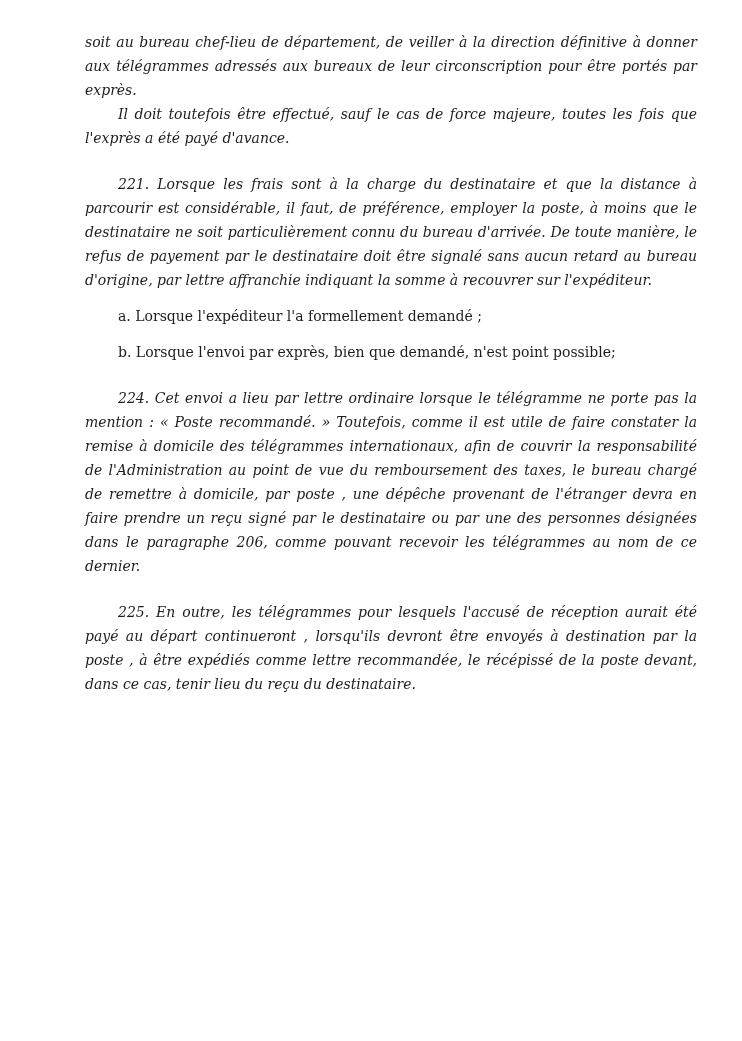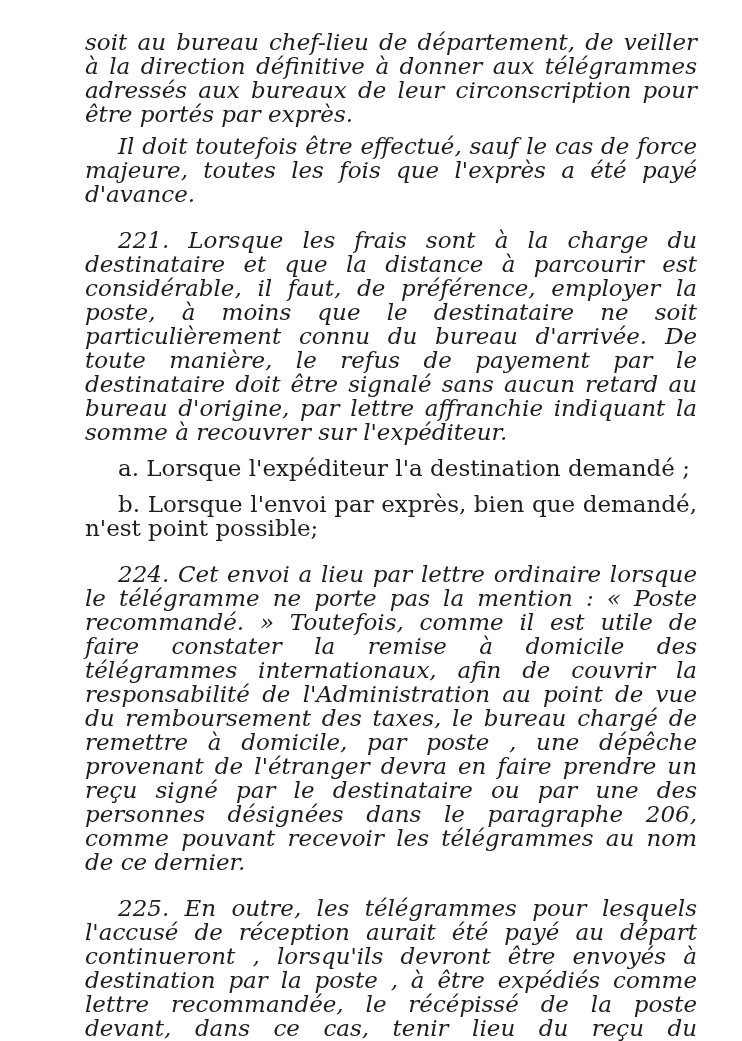--- a/index.html
+++ b/index.html
@@ -15,47 +15,47 @@
     color: #1d1d1d;
   }
   .page {
     box-sizing: border-box;
     width: 742px;
     height: 1041px;
     padding: 30px 45px 20px 85px;
     background: #ffffff;
   }
   .para {
-    font-size: 23px;
+    font-size: 14px;
     line-height: 24px;
     text-align: justify;
     margin: 0;
     text-indent: 33px;
   }
   .italic { font-style: italic; }
   .roman  { font-style: normal; }
   .no-indent { text-indent: 0; }
   .gap-lg { margin-top: 22px; }   
   .gap-md { margin-top: 12px; }   
-  .gap-none { margin-top: 8px; }
+  .gap-none { margin-top: 0; }
 </style>
 </head>
 <body>
 
 <main class="page">
 
   <p class="para italic no-indent">soit au bureau chef-lieu de département, de veiller à la direction définitive à donner aux télégrammes adressés aux bureaux de leur circonscription pour être portés par exprès.</p>
 
 
   <p class="para italic gap-none">Il doit toutefois être effectué, sauf le cas de force majeure, toutes les fois que l'exprès a été payé d'avance.</p>
 
   <p class="para italic gap-lg">221. Lorsque les frais sont à la charge du destinataire et que la distance à parcourir est considérable, il faut, de préférence, employer la poste, à moins que le destinataire ne soit particulièrement connu du bureau d'arrivée. De toute manière, le refus de payement par le destinataire doit être signalé sans aucun retard au bureau d'origine, par lettre affranchie indiquant la somme à recouvrer sur l'expéditeur.</p>
 
 
-  <p class="para roman gap-md">a. Lorsque l'expéditeur l'a destination demandé ;</p>
+  <p class="para roman gap-md">a. Lorsque l'expéditeur l'a formellement demandé ;</p>
 
   <p class="para roman gap-md">b. Lorsque l'envoi par exprès, bien que demandé, n'est point possible;</p>
 
 
 
   <p class="para italic gap-lg">224. Cet envoi a lieu par lettre ordinaire lorsque le télégramme ne porte pas la mention : « Poste recommandé. » Toutefois, comme il est utile de faire constater la remise à domicile des télégrammes internationaux, afin de couvrir la responsabilité de l'Administration au point de vue du remboursement des taxes, le bureau chargé de remettre à domicile, par poste , une dépêche provenant de l'étranger devra en faire prendre un reçu signé par le destinataire ou par une des personnes désignées dans le paragraphe 206, comme pouvant recevoir les télégrammes au nom de ce dernier.</p>
 
   <p class="para italic gap-lg">225. En outre, les télégrammes pour lesquels l'accusé de réception aurait été payé au départ continueront , lorsqu'ils devront être envoyés à destination par la poste , à être expédiés comme lettre recommandée, le récépissé de la poste devant, dans ce cas, tenir lieu du reçu du destinataire.</p>
 
 </main>

